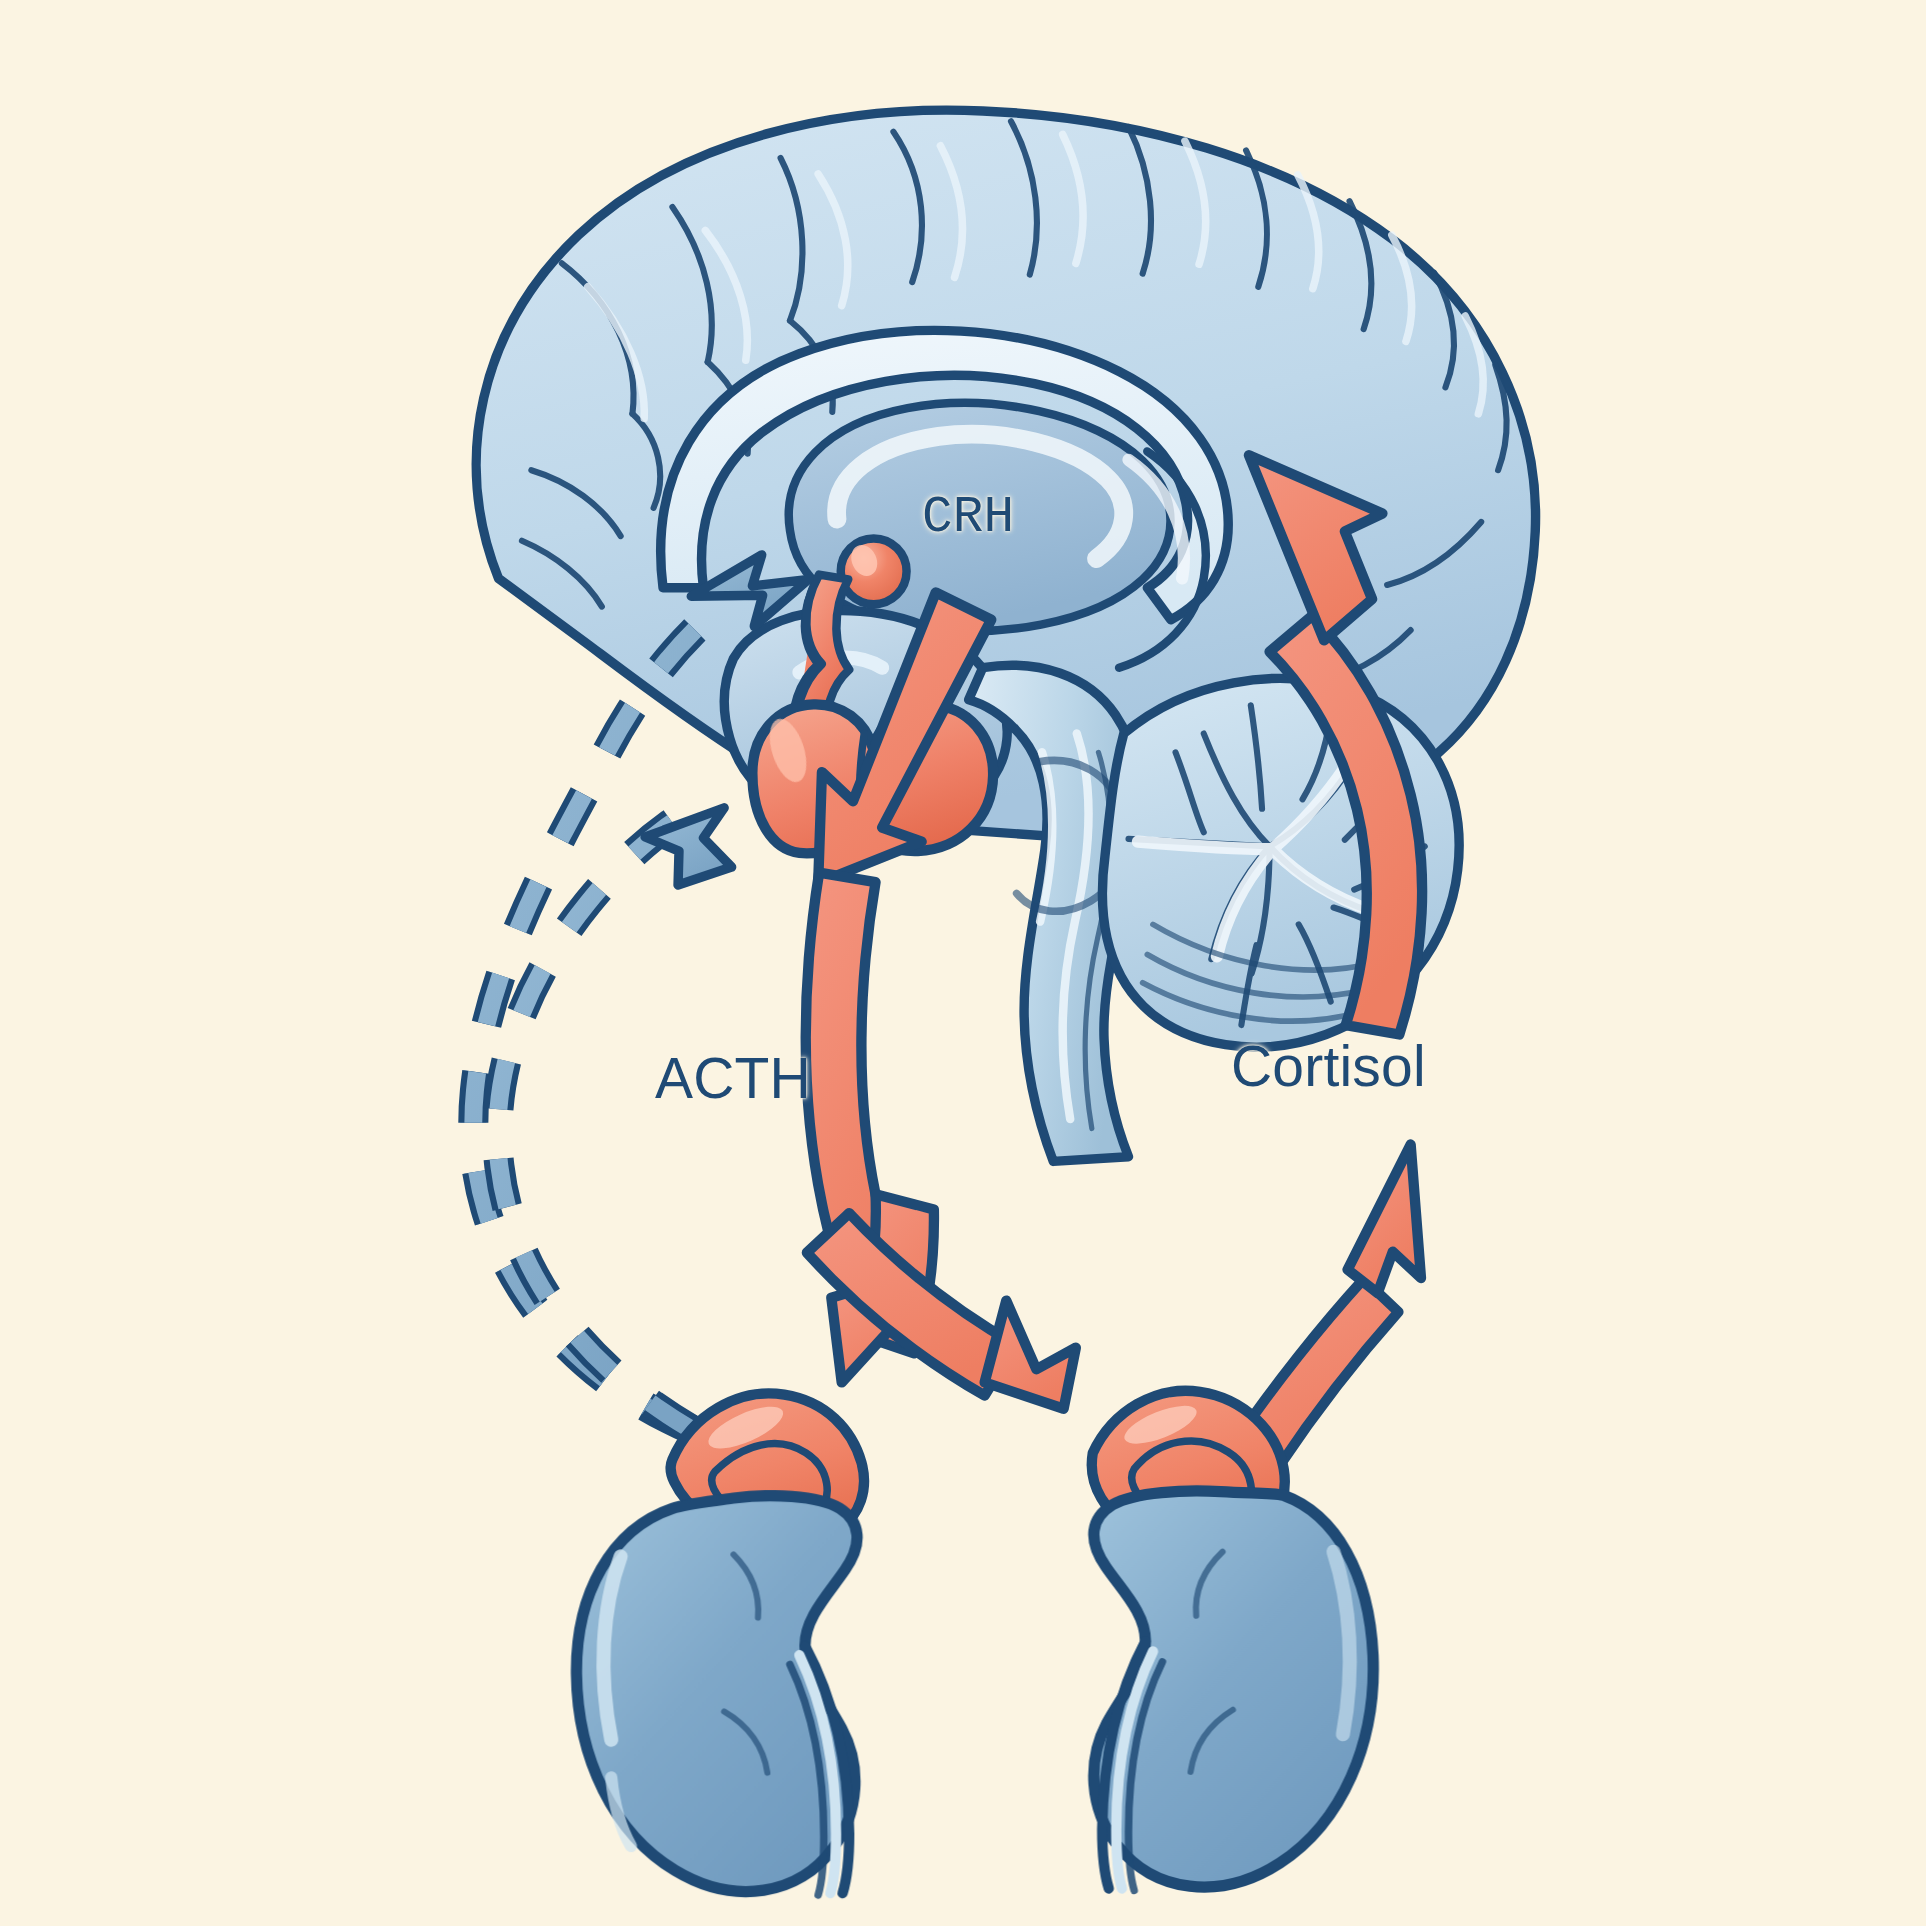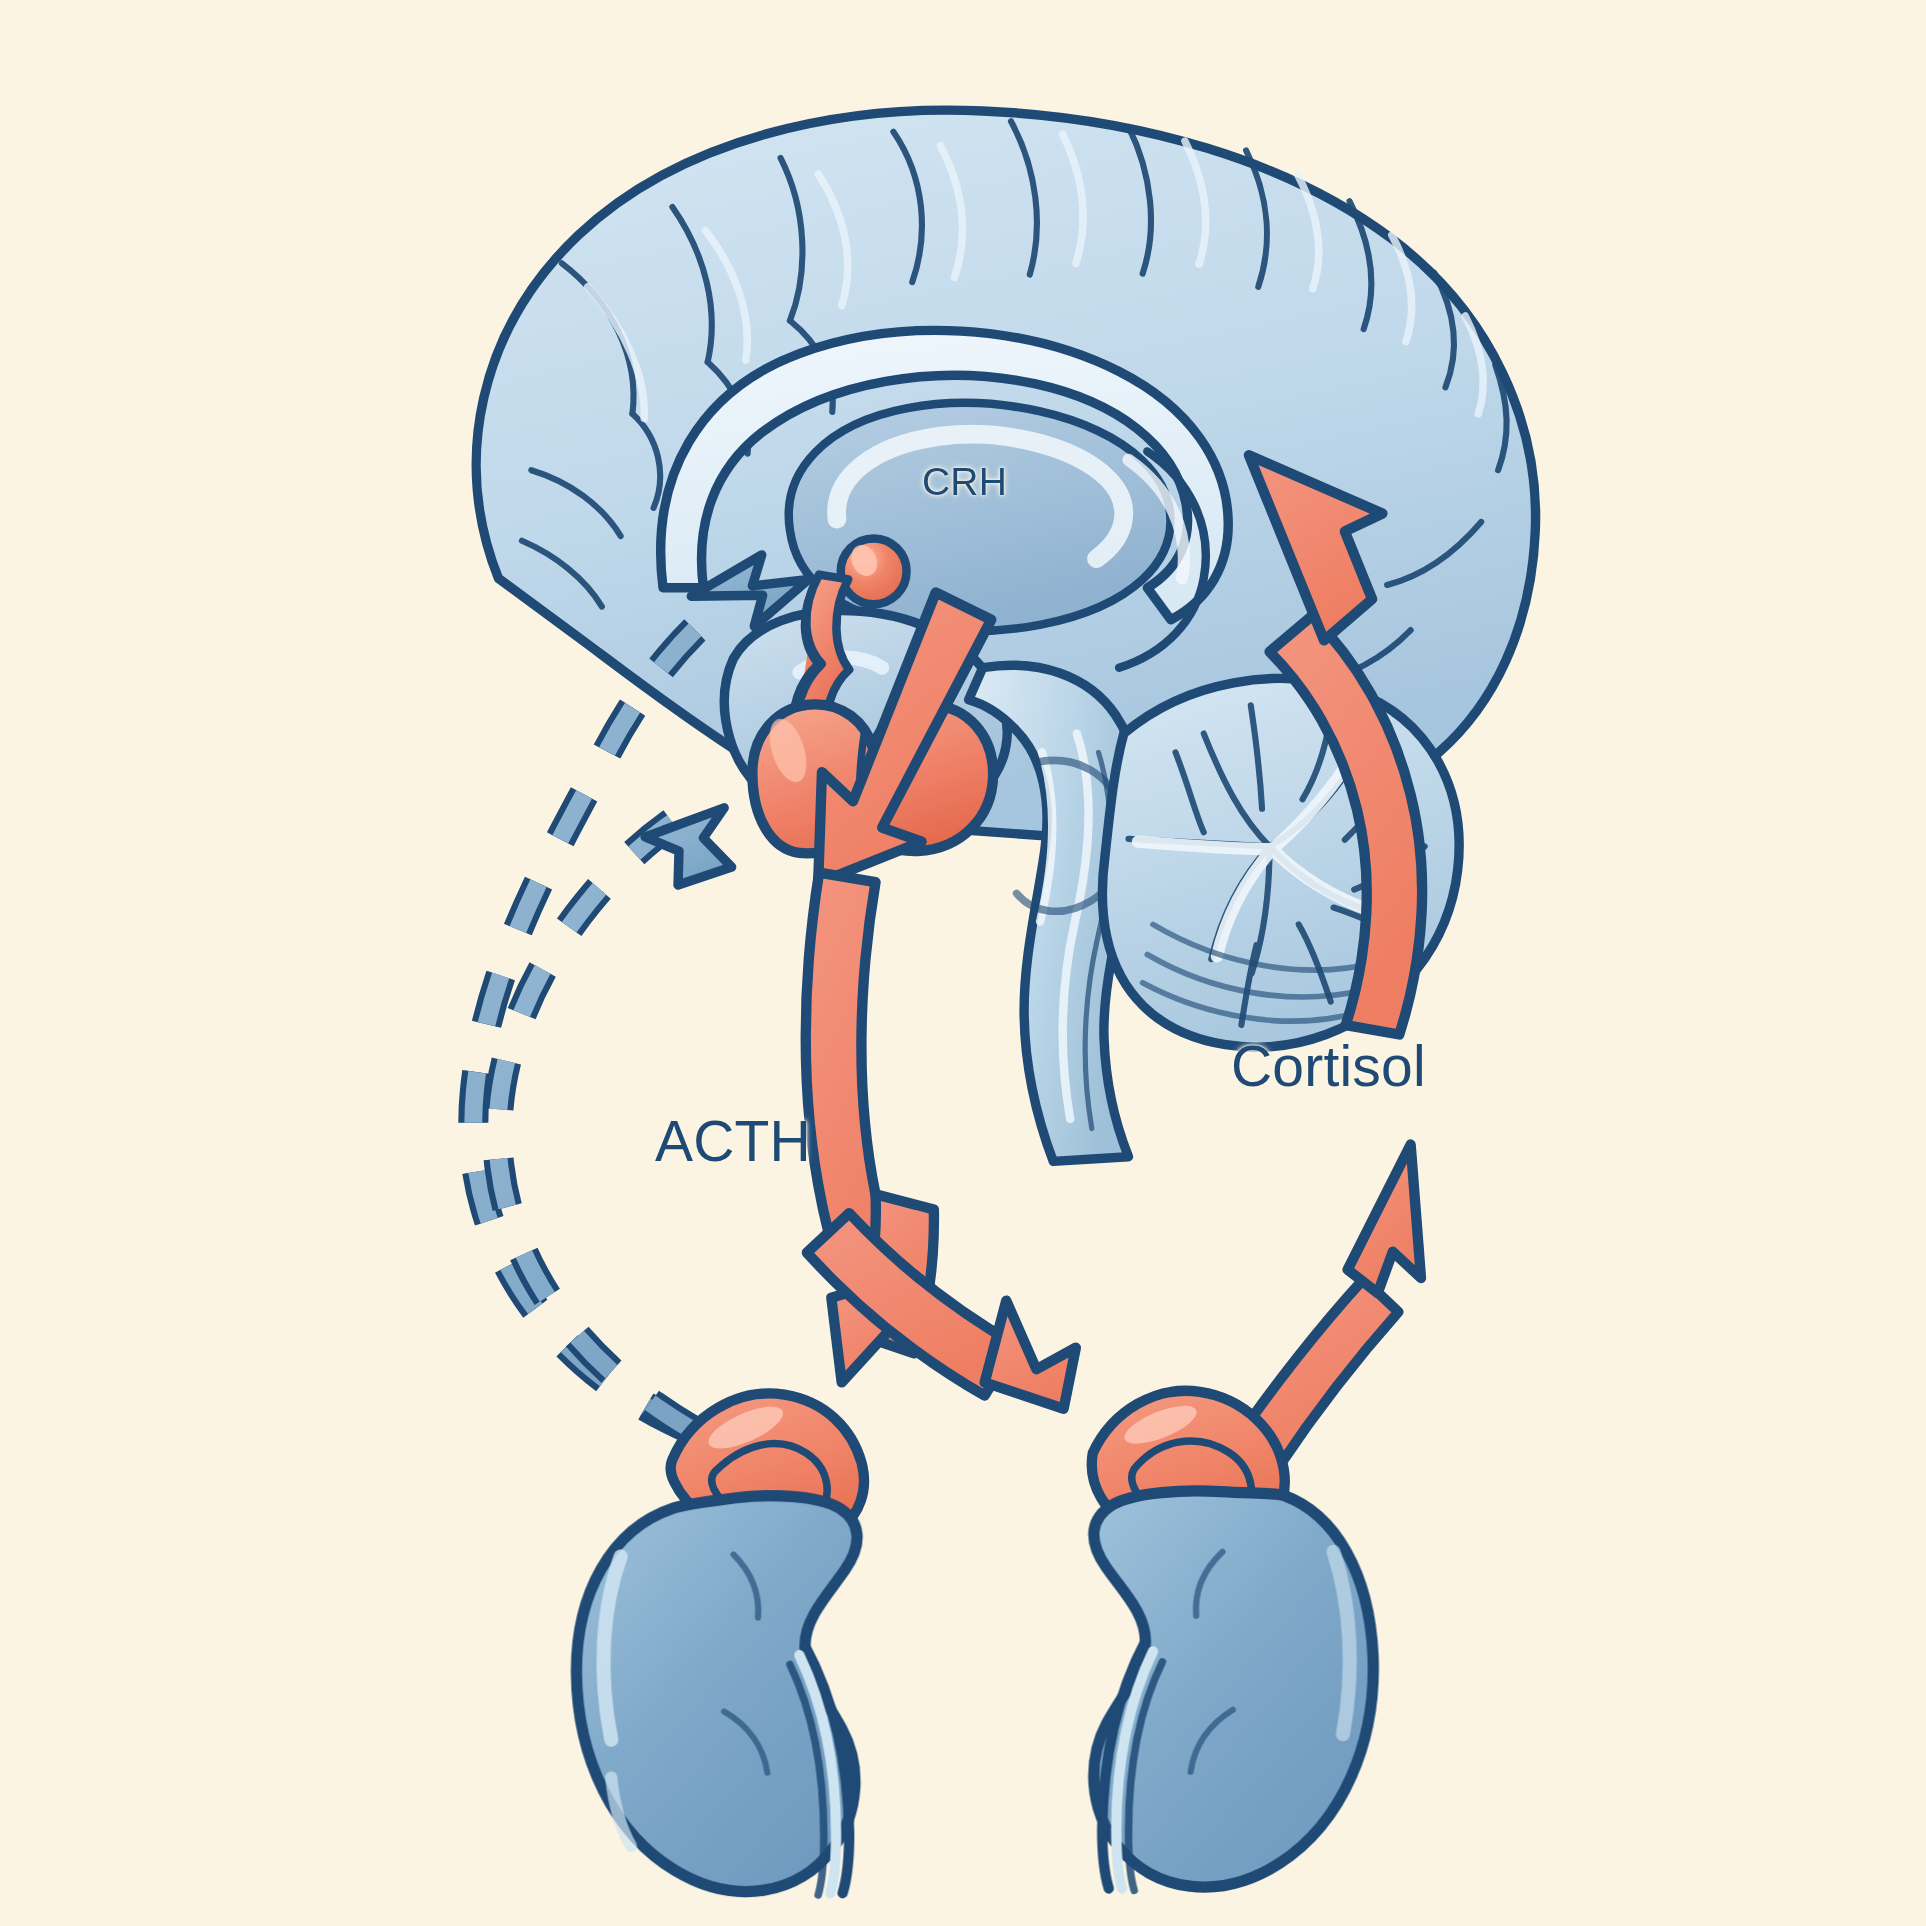--- a/index.html
+++ b/index.html
@@ -23,22 +23,22 @@
   }
   .lbl {
     position: absolute;
     font-family: "Liberation Sans", sans-serif;
     color: #1F4A75;
     font-weight: 500;
     white-space: nowrap;
     letter-spacing: 0.2px;
     text-shadow: 0 0 6.6px #FBF4E2, 0 0 3.8px #FBF4E2, 0 0 1.9px #FBF4E2;
   }
-  #label-crh  { left: 922px; top: 460px; font-size: 39px; }
-  #label-acth { left: 655px; top: 1108px; font-size: 57px; }
+  #label-crh  { left: 922px; top: 489px; font-size: 51px; font-family: Liberation Mono, monospace; }
+  #label-acth { left: 655px; top: 1045px; font-size: 57px; }
   #label-cortisol { left: 1231px; top: 1033px; font-size: 57px; }
 </style>
 </head>
 <body>
 
 <div id="canvas">
 
   <svg id="art" viewBox="0 0 4096 4096" xmlns="http://www.w3.org/2000/svg">
     <defs>
       <linearGradient id="gBrain" x1="0" y1="0" x2="0.3" y2="1">

